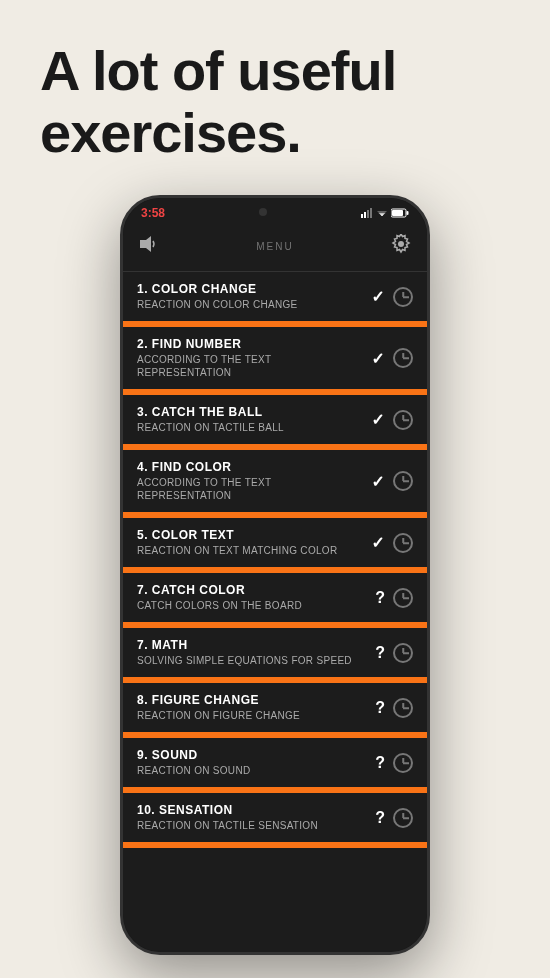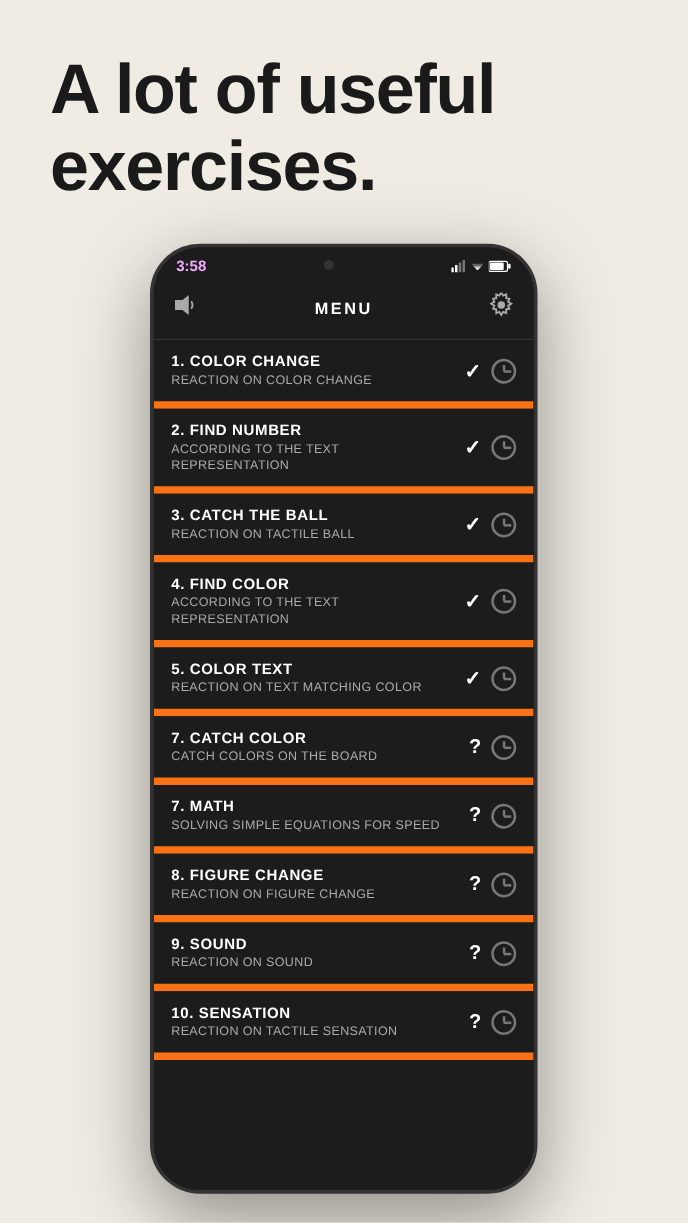--- a/index.html
+++ b/index.html
@@ -60,21 +60,21 @@
     .status-bar {
       display: flex;
       justify-content: space-between;
       align-items: center;
       padding: 8px 18px 4px;
       background: #1c1c1c;
     }
 
     .status-time {
       font-size: 12px;
-      color: #f0abfc;
+      color: #ef4444;
       font-weight: 600;
       font-family: Arial, sans-serif;
     }
 
     .status-icons {
       display: flex;
       align-items: center;
       gap: 4px;
     }
 
@@ -105,23 +105,23 @@
       background: #1c1c1c;
     }
 
     .nav-icon {
       color: #ccc;
       font-size: 18px;
       cursor: pointer;
     }
 
     .nav-title {
-      color: #ffffff;
-      font-size: 13px;
-      font-weight: 700;
+      color: #737373;
+      font-size: 10px;
+      font-weight: 400;
       letter-spacing: 2px;
       font-family: Arial, sans-serif;
     }
 
     .nav-gear {
       color: #ccc;
       font-size: 18px;
     }
 
     

